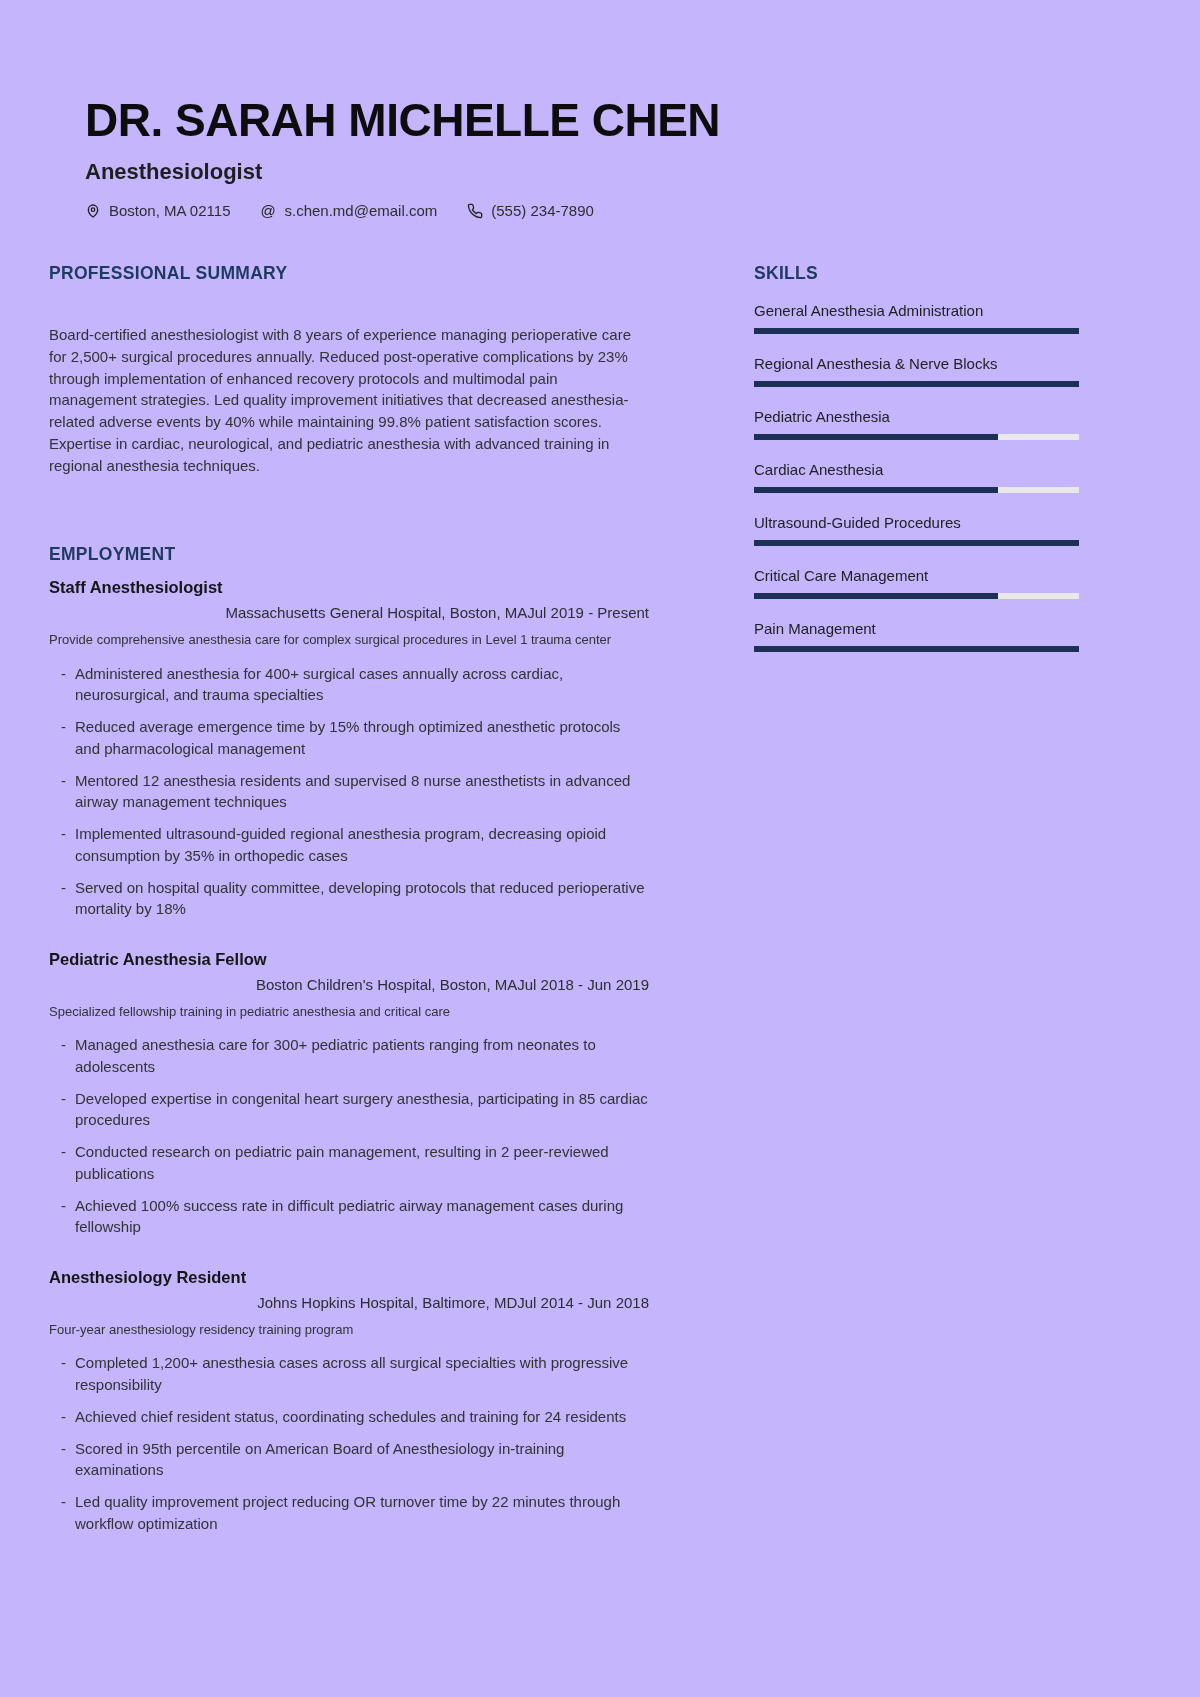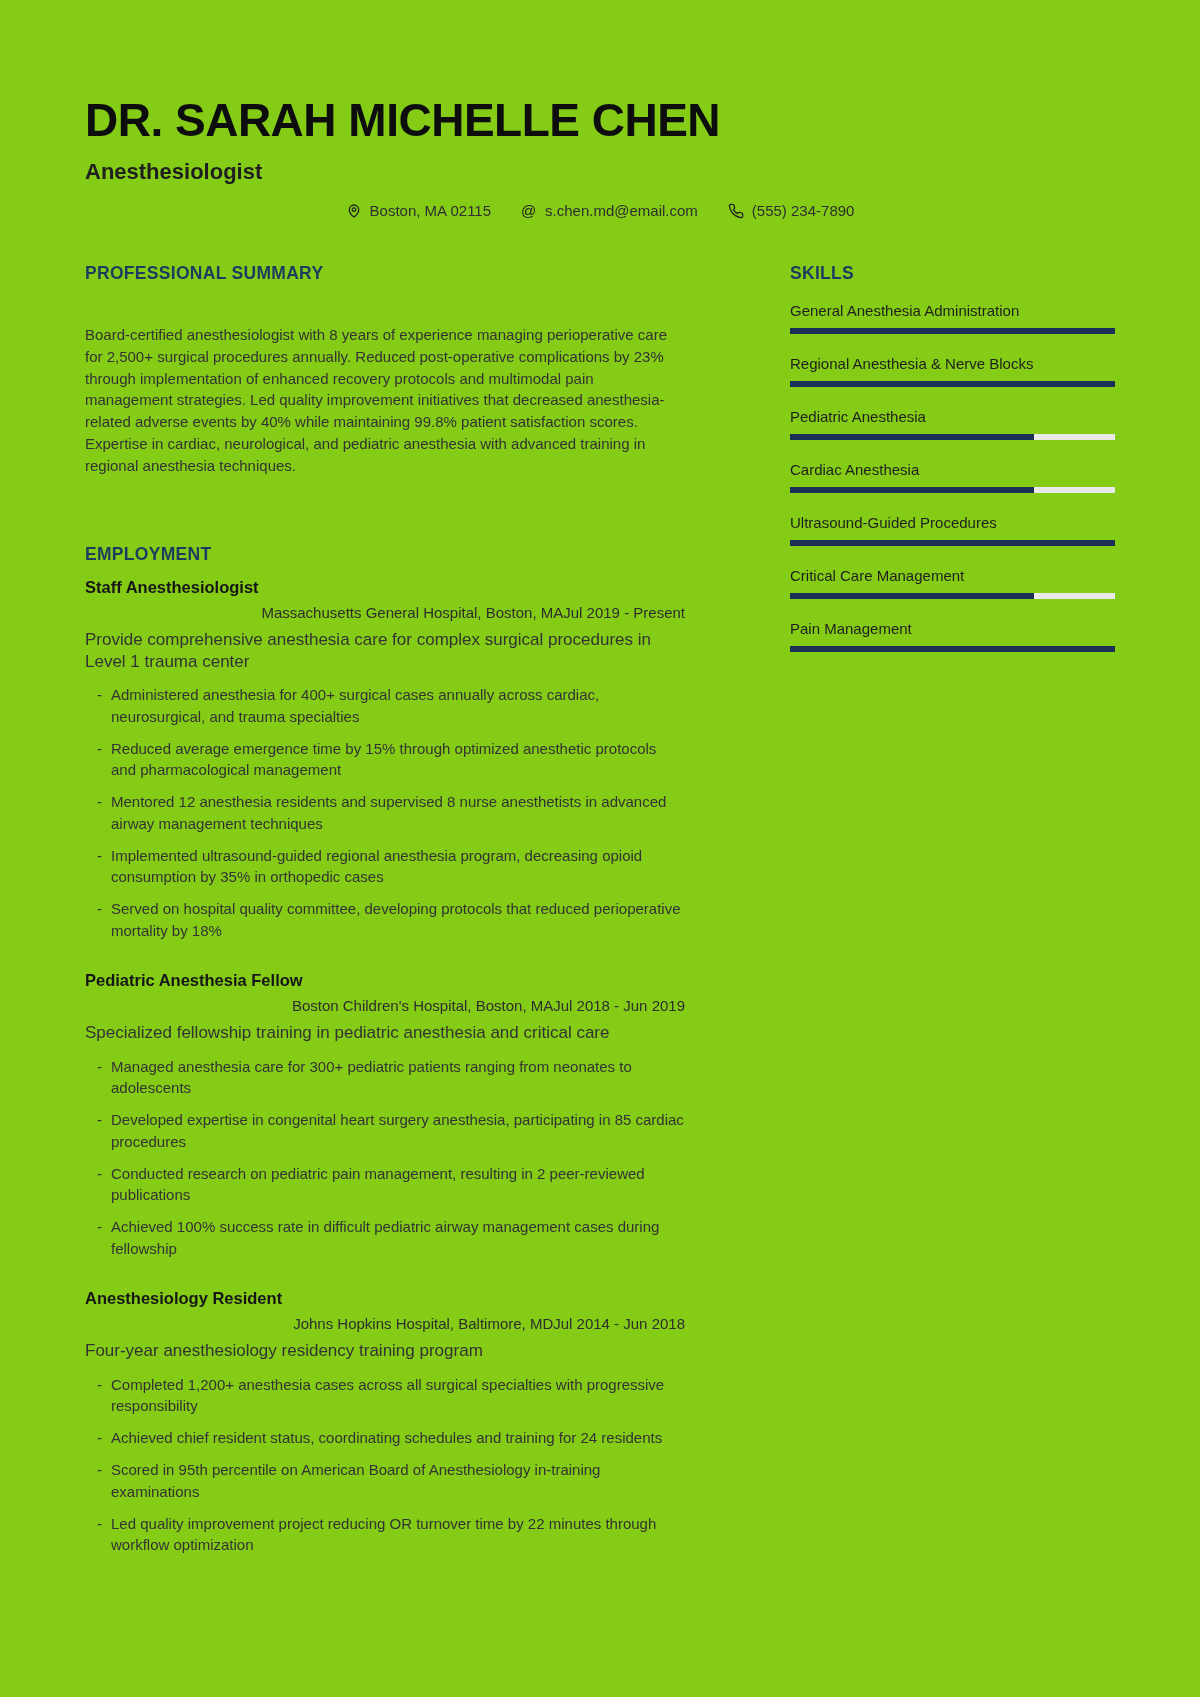--- a/index.html
+++ b/index.html
@@ -9,51 +9,51 @@
     --body-text:#333333;
     --title-text:#161616;
   }
   *{margin:0;padding:0;box-sizing:border-box;}
   html,body{background:#ffffff;}
   body{
     width:1200px;height:1697px;overflow:hidden;
     font-family:"Liberation Sans","DejaVu Sans",sans-serif;
     color:var(--body-text);
   }
-  .page{width:1200px;height:1697px;background:#84cc16;}
+  .page{width:1200px;height:1697px;background:#c4b5fd;}
   .header{padding:96px 85px 0 85px;}
   .name{
     font-size:46px;font-weight:700;color:#0d0d0d;
     letter-spacing:-0.5px;line-height:1.05;
   }
   .job-headline{font-size:22px;color:#1f1f1f;margin-top:15px;font-weight:bold;}
-  .contact-row{display:flex;align-items:center;gap:30px;margin-top:17px;font-size:15px;color:#2e2e2e;justify-content:center;}
+  .contact-row{display:flex;align-items:center;gap:30px;margin-top:17px;font-size:15px;color:#2e2e2e;}
   .contact-item{display:flex;align-items:center;gap:8px;}
   .cicon{width:16px;height:16px;display:inline-flex;color:#222;flex:0 0 auto;}
   .cicon svg{width:16px;height:16px;}
   .at-glyph{font-size:15px;font-weight:400;line-height:16px;color:#222;}
 
   .content{
     display:grid;grid-template-columns:600px 325px;column-gap:105px;
-    padding:0 85px;margin-top:44px;
+    padding:0 49px;margin-top:44px;
   }
   .section{margin-top:68px;}
   .section:first-child{margin-top:0;}
   .section-heading{
     font-size:17.5px;font-weight:700;color:var(--accent);
     letter-spacing:0.3px;margin-bottom:13px;
   }
   .summary-text{font-size:15px;line-height:21.7px;color:var(--body-text);margin-top:40px;}
 
   .job{margin-top:30px;}
   .job:first-of-type{margin-top:0;}
   .job-title{font-size:16.5px;font-weight:700;color:var(--title-text);margin-bottom:7px;}
   .job-meta{display:flex;justify-content:flex-end;align-items:baseline;font-size:15px;color:#2e2e2e;margin-bottom:8px;}
   .job-dates{white-space:nowrap;color:#2e2e2e;}
-  .job-desc{font-size:17px;line-height:21.5px;color:var(--body-text);margin-bottom:9px;}
+  .job-desc{font-size:13px;line-height:21.5px;color:var(--body-text);margin-bottom:9px;}
   .bullets{margin-top:12px;}
   .bullet{
     position:relative;padding-left:26px;font-size:15px;line-height:21.5px;
     color:var(--body-text);margin-bottom:10.5px;
   }
   .bullet .dash{position:absolute;left:12px;top:0;}
 
   .skills-list{margin-top:18px;}
   .skill-item{margin-bottom:21px;}
   .skill-label{font-size:15px;color:#1f1f1f;margin-bottom:9px;}

